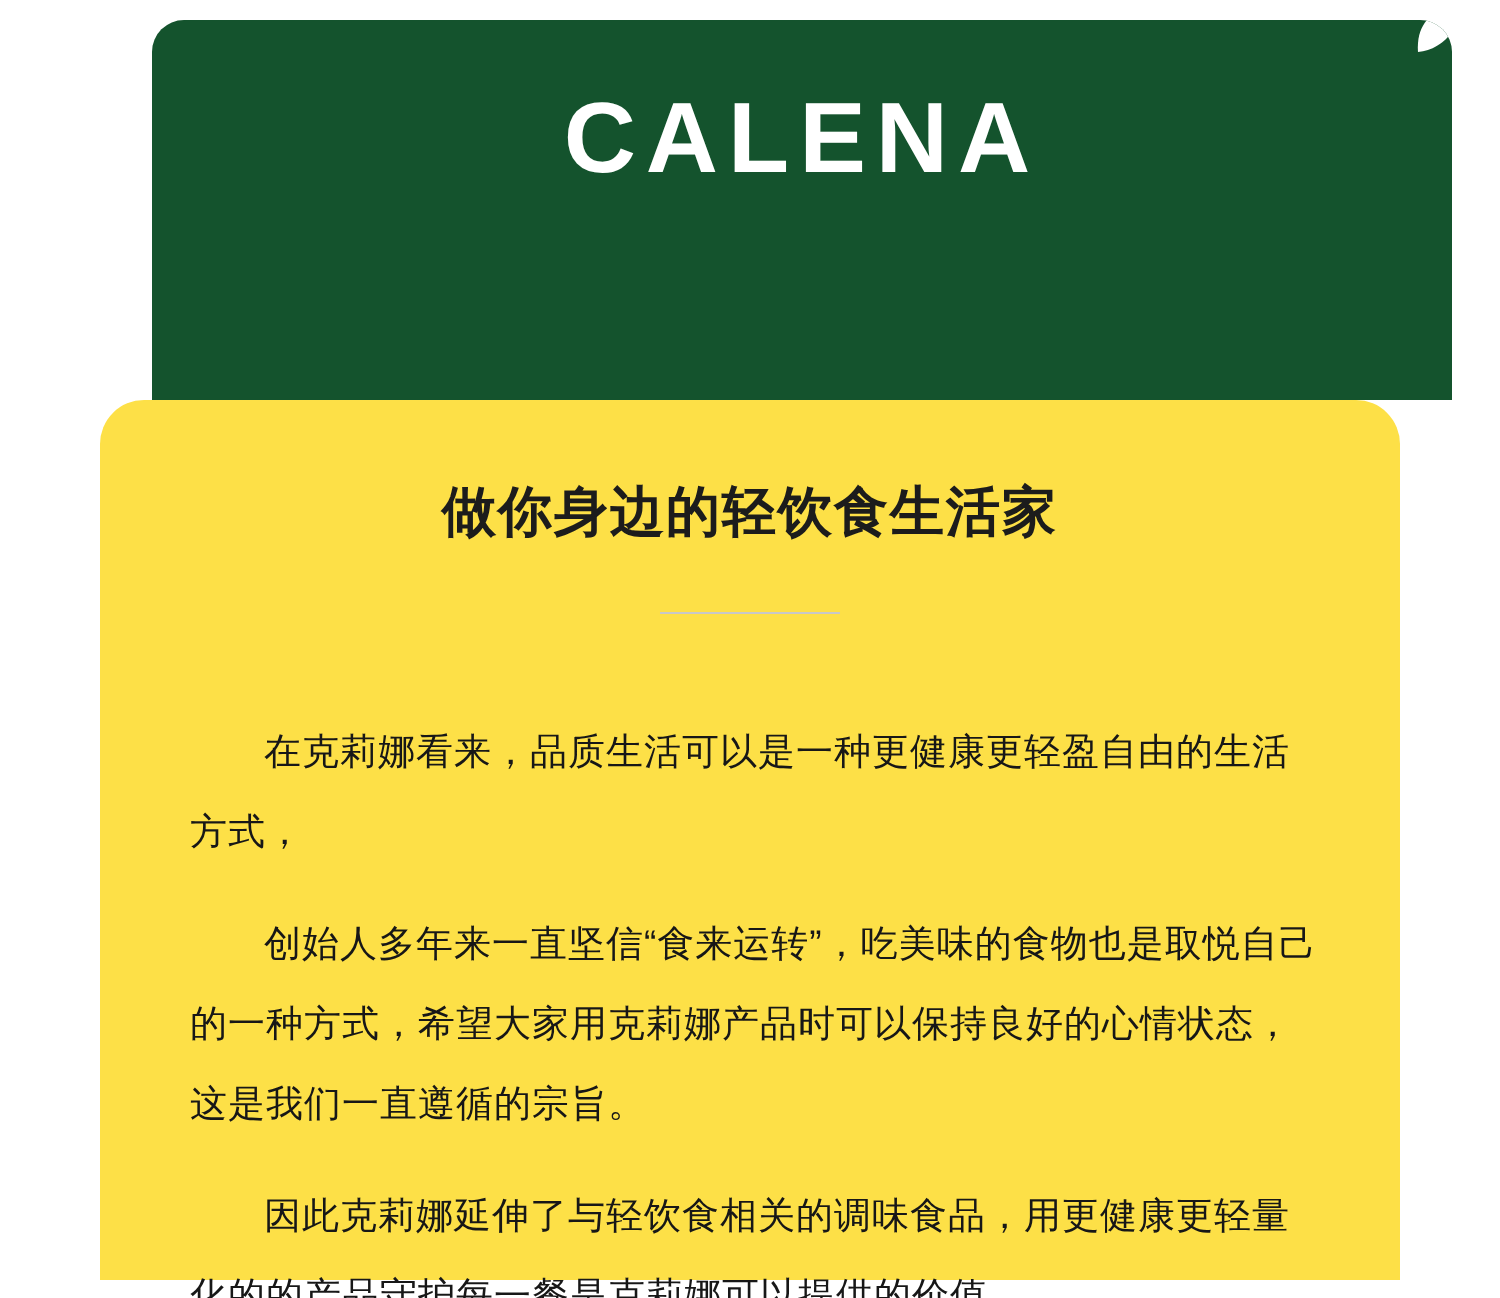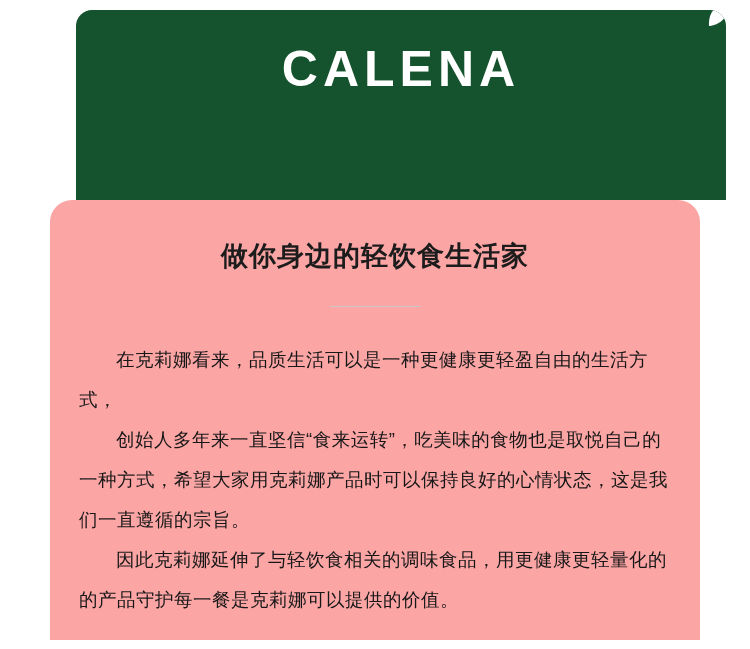--- a/index.html
+++ b/index.html
@@ -75,21 +75,21 @@
     text-indent: 12px;
     line-height: 1;
   }
   
   .card {
     position: absolute;
     left: 50px;
     top: 200px;
     width: 650px;
     height: 440px;
-    background: #fca5a5;
+    background: #fde047;
     border-radius: 22px 22px 0 0;
   }
   .card-title {
     position: absolute;
     left: 0;
     top: 38px;
     width: 100%;
     text-align: center;
     font-size: 27px;
     font-weight: bold;
@@ -111,21 +111,21 @@
     left: 29px;
     top: 140px;
     width: 596px;
     font-size: 18.5px;
     line-height: 40px;
     color: #171717;
     letter-spacing: 0.5px;
     font-family: "Liberation Sans", sans-serif;
   }
   .body-text p {
-    margin: 0;
+    margin: 16px;
     text-indent: 2em;
   }
 </style>
 </head>
 <body>
 
 <div class="page">
 
   <div class="banner">
     <div class="banner-inner">

